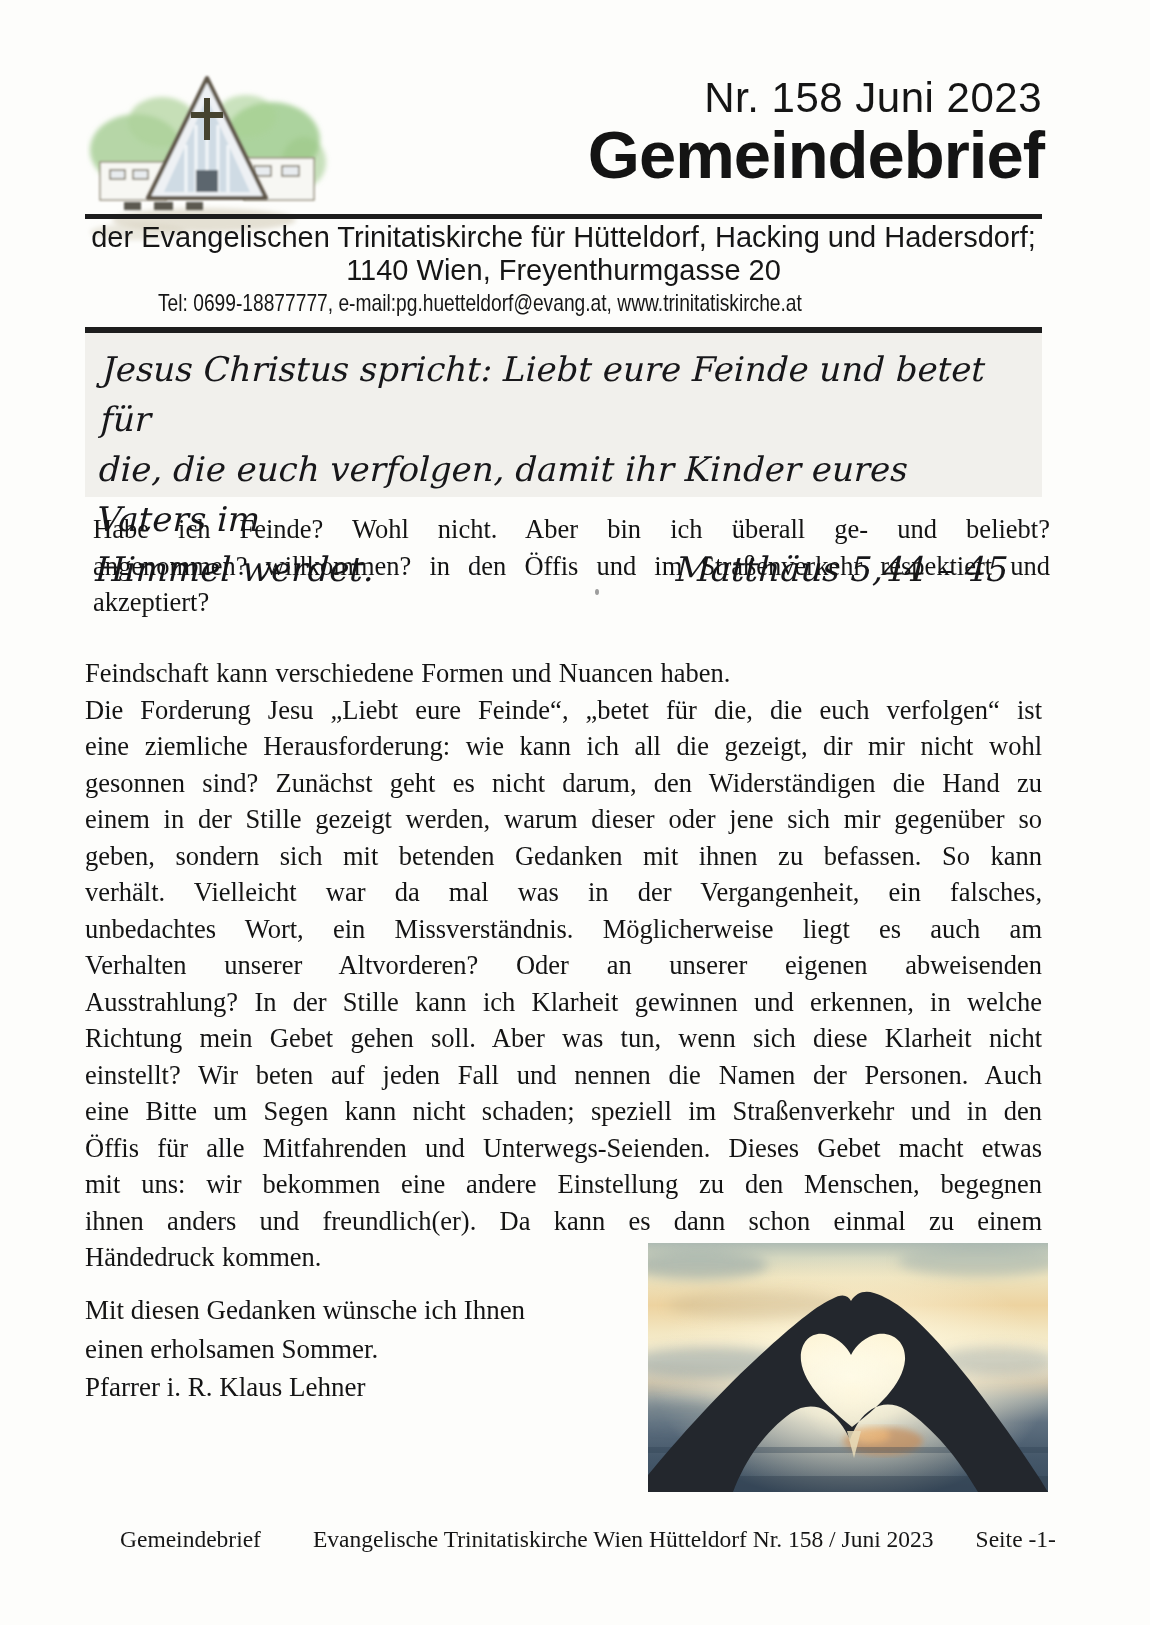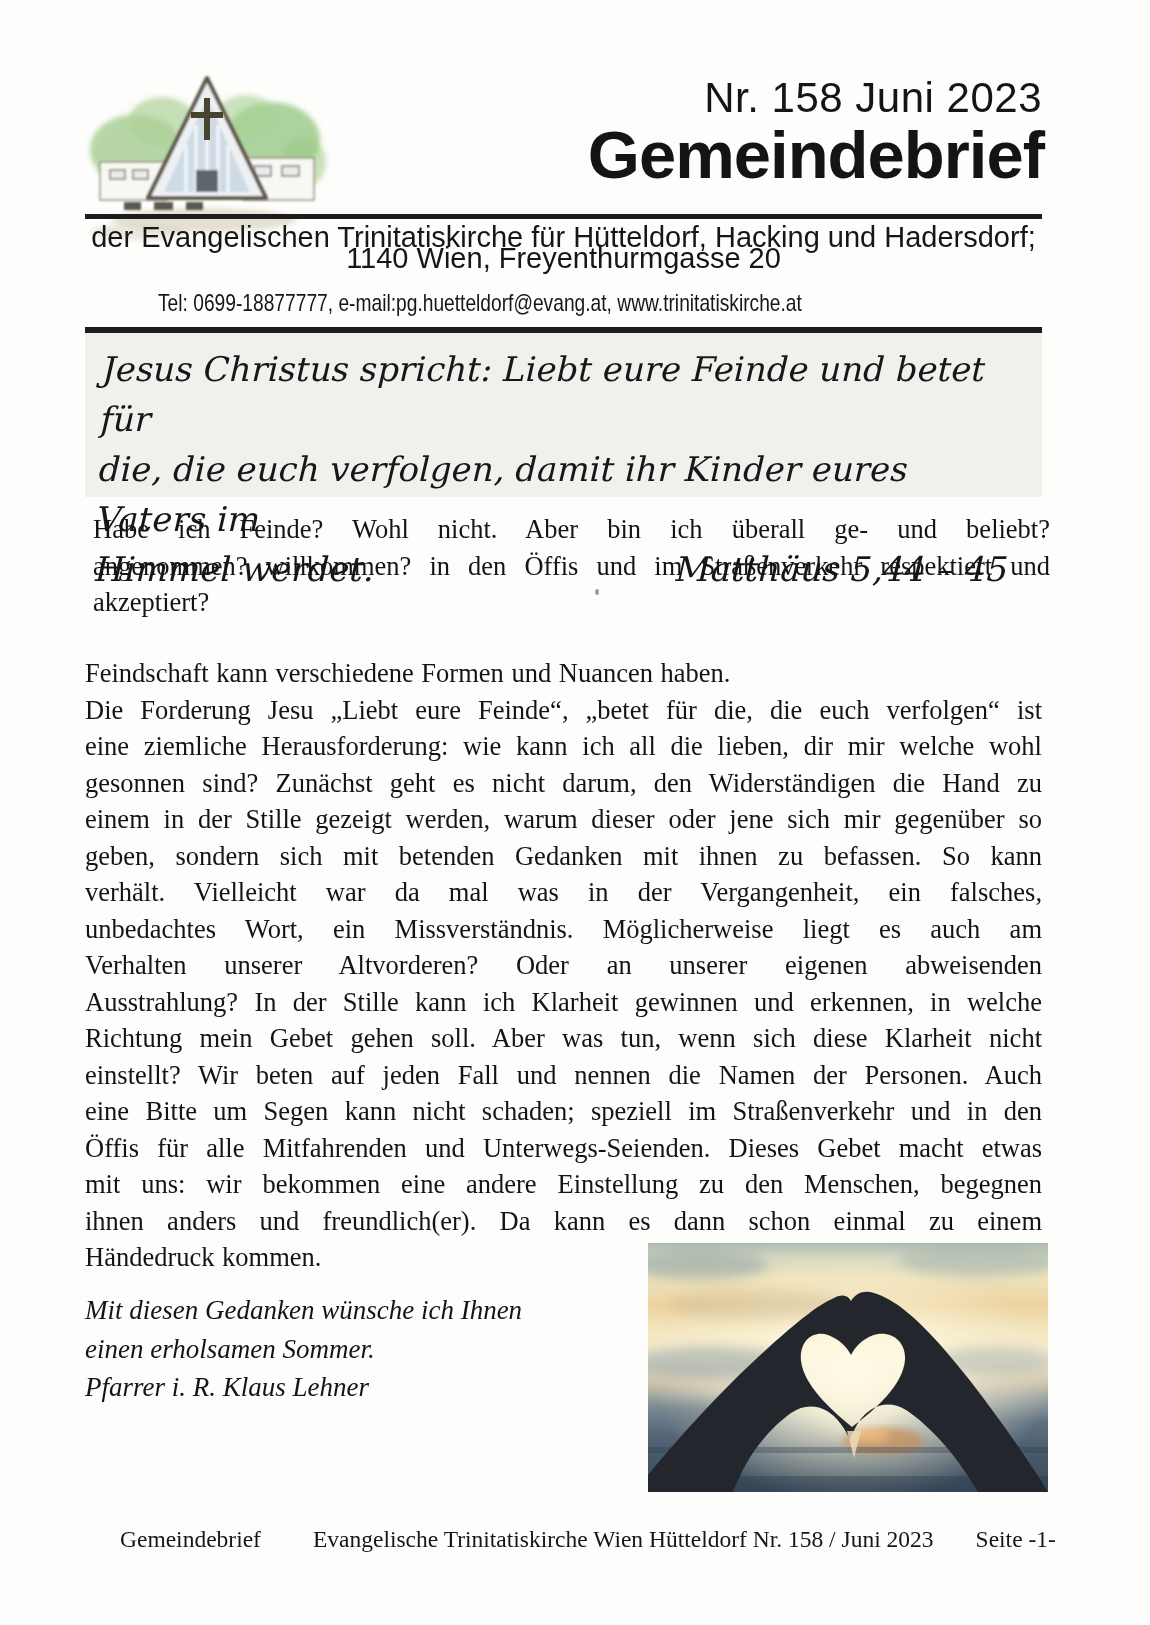--- a/index.html
+++ b/index.html
@@ -24,21 +24,21 @@
     font-family:"Liberation Sans", sans-serif;
     font-weight:bold;font-size:67px;letter-spacing:-1px;color:#141414;
   }
   .rule1{position:absolute;left:85px;top:214px;width:957px;height:5px;background:#1d1d1d;}
   .rule2{position:absolute;left:85px;top:327px;width:957px;height:6px;background:#1d1d1d;}
   .sub1,.sub2{
     position:absolute;left:85px;width:957px;text-align:center;
     font-family:"Liberation Sans", sans-serif;font-size:29px;color:#161616;
   }
   .sub1{top:221px;}
-  .sub2{top:242px;}
+  .sub2{top:254px;}
   .sub3{
     position:absolute;left:158px;top:289px;
     font-family:"Liberation Sans", sans-serif;font-size:24px;color:#161616;
     transform:scaleX(0.8);transform-origin:left top;white-space:nowrap;
   }
   
   .quotebox{
     position:absolute;left:85px;top:333px;width:957px;height:164px;
     background:#f1f0ec;
     font-family:"DejaVu Serif", serif;font-style:italic;
@@ -52,21 +52,21 @@
     position:absolute;left:85px;width:957px;
     font-size:26.5px;line-height:36.5px;color:#141414;
     word-spacing:1px;
   }
   .para1{top:511px;margin-left:8px;}
   .para2{top:655px;}
   .jlines > div{text-align:justify;text-align-last:justify;}
   .jlines > div.nj{text-align-last:left;}
   .closing{
     position:absolute;left:85px;top:1291px;
-    font-size:27px;line-height:38.5px;color:#141414;font-style:italic;
+    font-size:27px;line-height:38.5px;color:#141414;
   }
   
   .photo{position:absolute;left:648px;top:1243px;width:400px;height:249px;}
   
   .footer{
     position:absolute;left:85px;top:1526px;width:957px;
     display:flex;align-items:baseline;
     font-size:23.5px;color:#161616;white-space:nowrap;
   }
   .footer .f-left{margin-left:35px;}
@@ -151,21 +151,21 @@
   </div>
 
   <div class="para para1 jlines">
       <div>Habe ich Feinde? Wohl nicht. Aber bin ich überall ge- und beliebt?</div>
       <div>angenommen? willkommen? in den Öffis und im Straßenverkehr respektiert und</div>
       <div class="nj">akzeptiert?</div>
     </div>
   <div class="para para2 jlines">
       <div class="nj">Feindschaft kann verschiedene Formen und Nuancen haben.</div>
       <div>Die Forderung Jesu „Liebt eure Feinde“, „betet für die, die euch verfolgen“ ist</div>
-      <div>eine ziemliche Herausforderung: wie kann ich all die lieben, dir mir welche wohl</div>
+      <div>eine ziemliche Herausforderung: wie kann ich all die gezeigt, dir mir nicht wohl</div>
       <div>gesonnen sind? Zunächst geht es nicht darum, den Widerständigen die Hand zu</div>
       <div>einem in der Stille gezeigt werden, warum dieser oder jene sich mir gegenüber so</div>
       <div>geben, sondern sich mit betenden Gedanken mit ihnen zu befassen. So kann</div>
       <div>verhält. Vielleicht war da mal was in der Vergangenheit, ein falsches,</div>
       <div>unbedachtes Wort, ein Missverständnis. Möglicherweise liegt es auch am</div>
       <div>Verhalten unserer Altvorderen? Oder an unserer eigenen abweisenden</div>
       <div>Ausstrahlung? In der Stille kann ich Klarheit gewinnen und erkennen, in welche</div>
       <div>Richtung mein Gebet gehen soll. Aber was tun, wenn sich diese Klarheit nicht</div>
       <div>einstellt? Wir beten auf jeden Fall und nennen die Namen der Personen. Auch</div>
       <div>eine Bitte um Segen kann nicht schaden; speziell im Straßenverkehr und in den</div>

